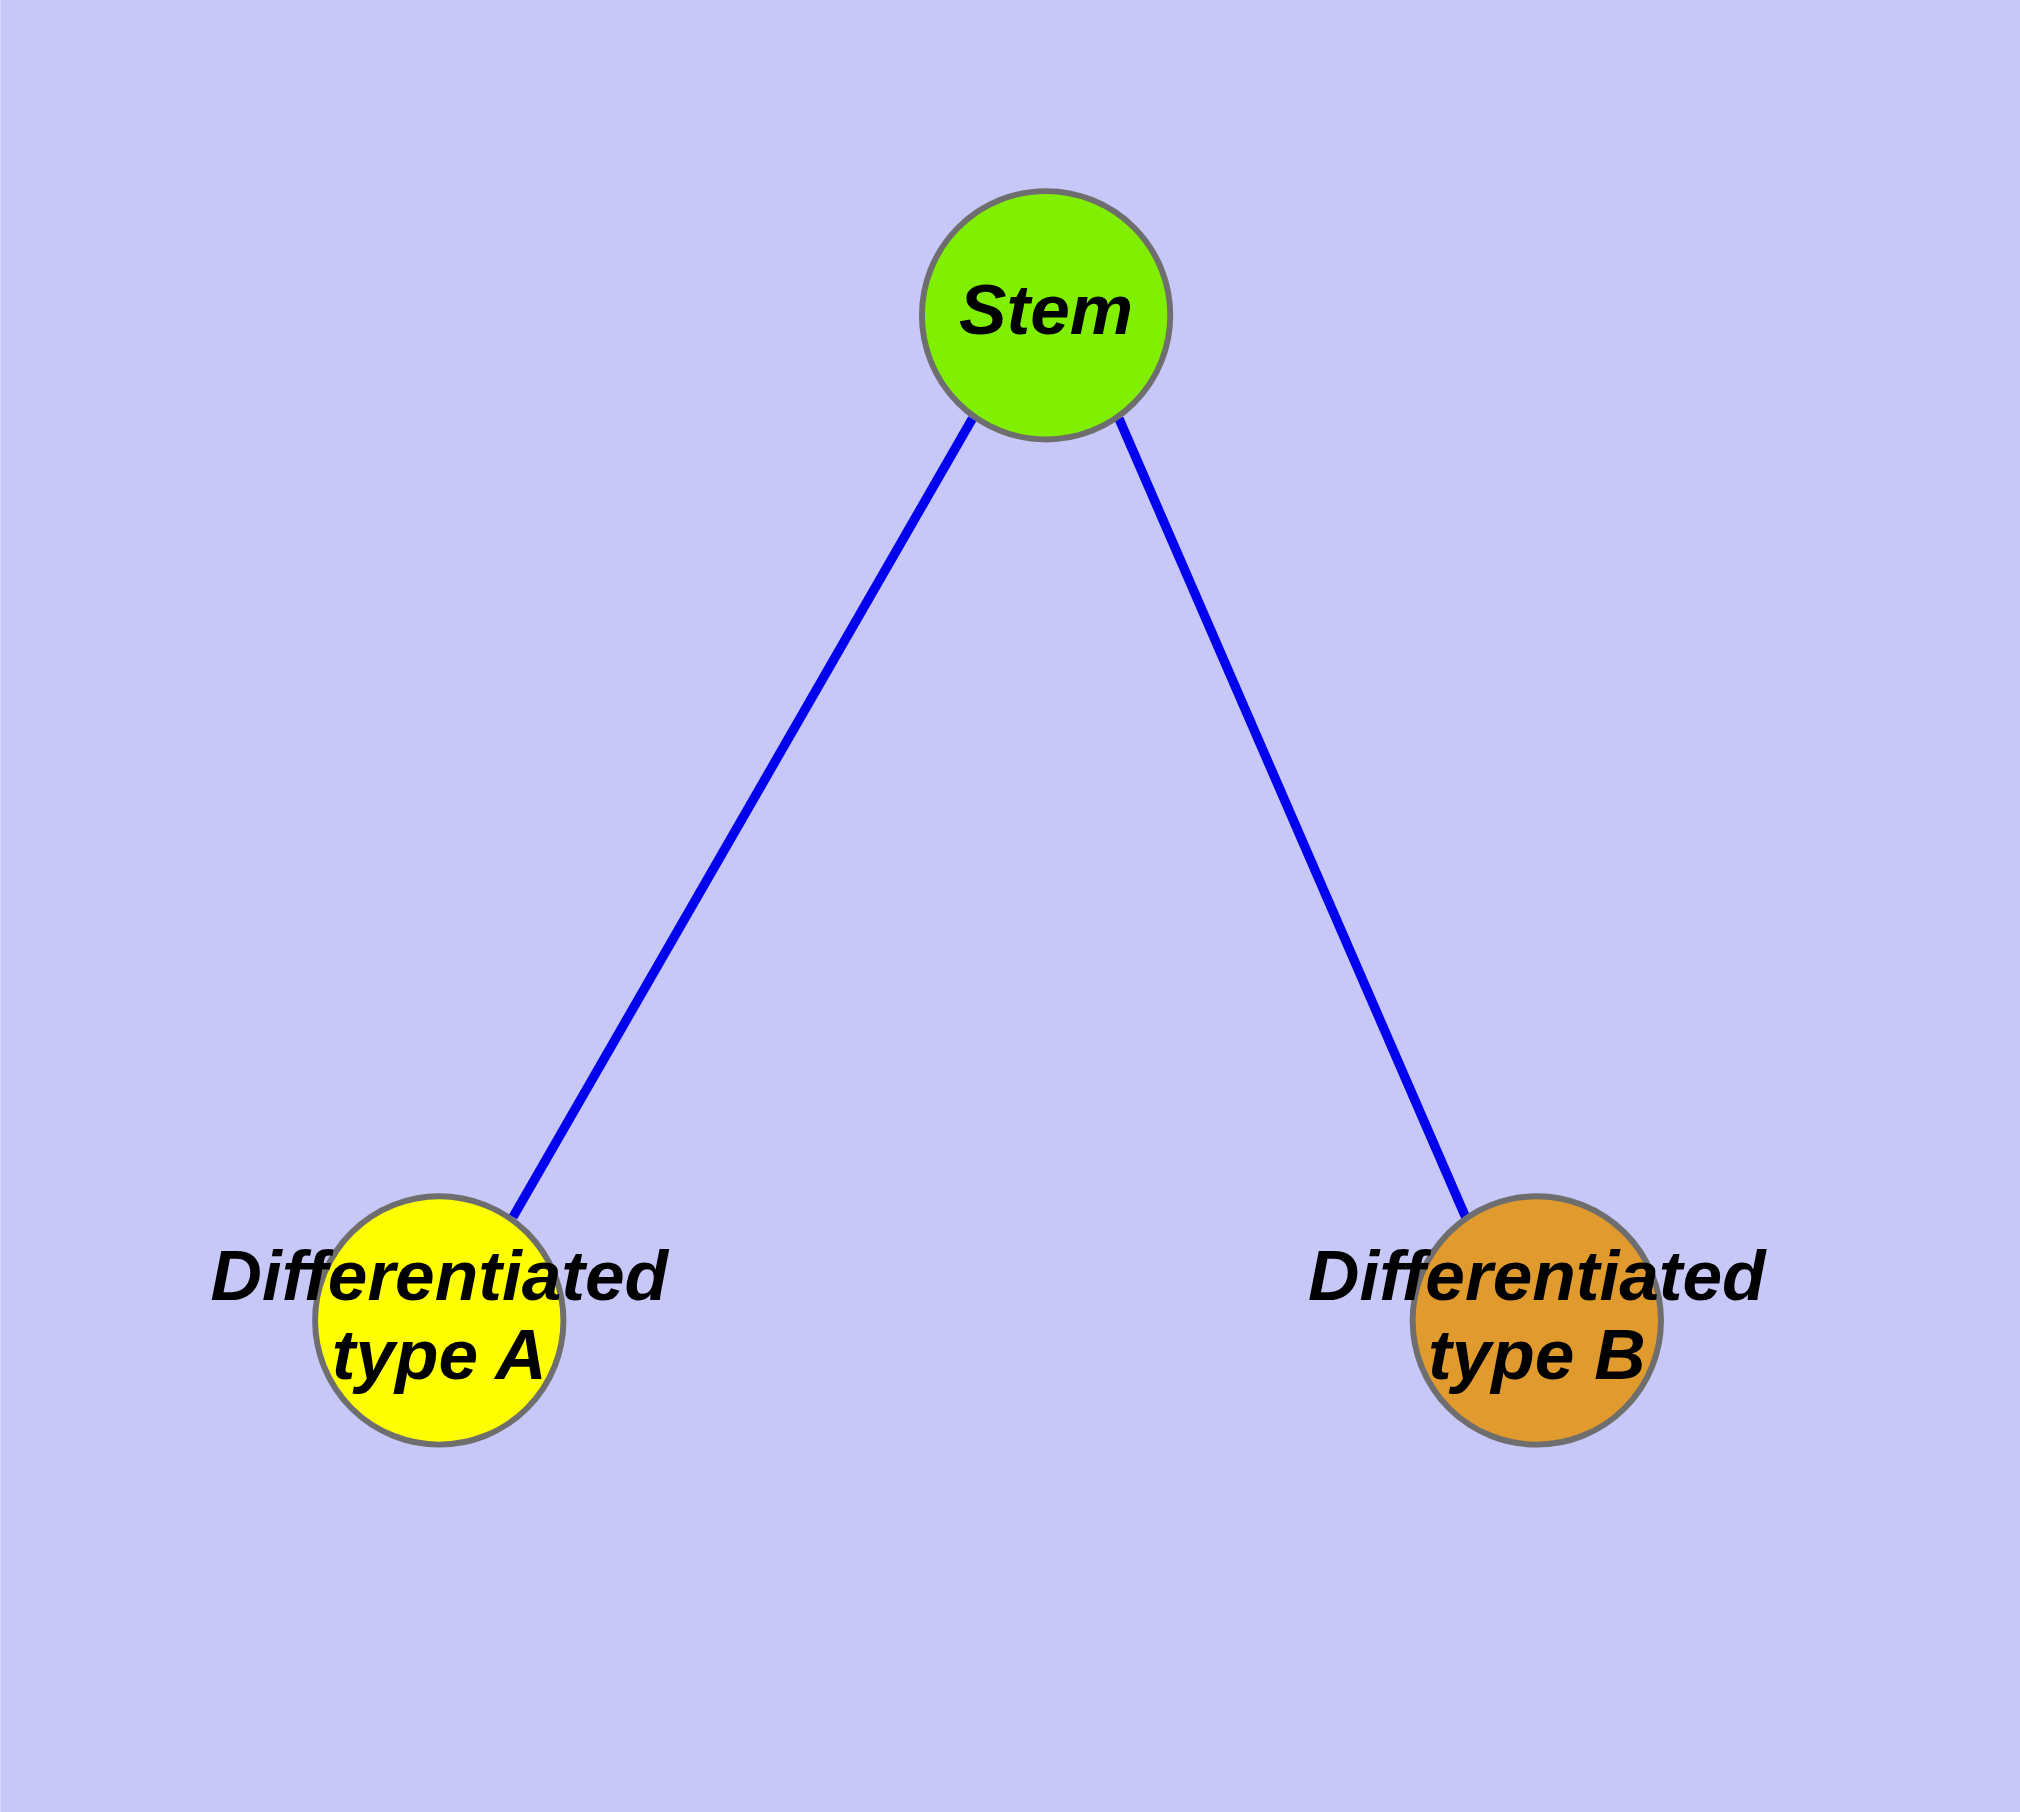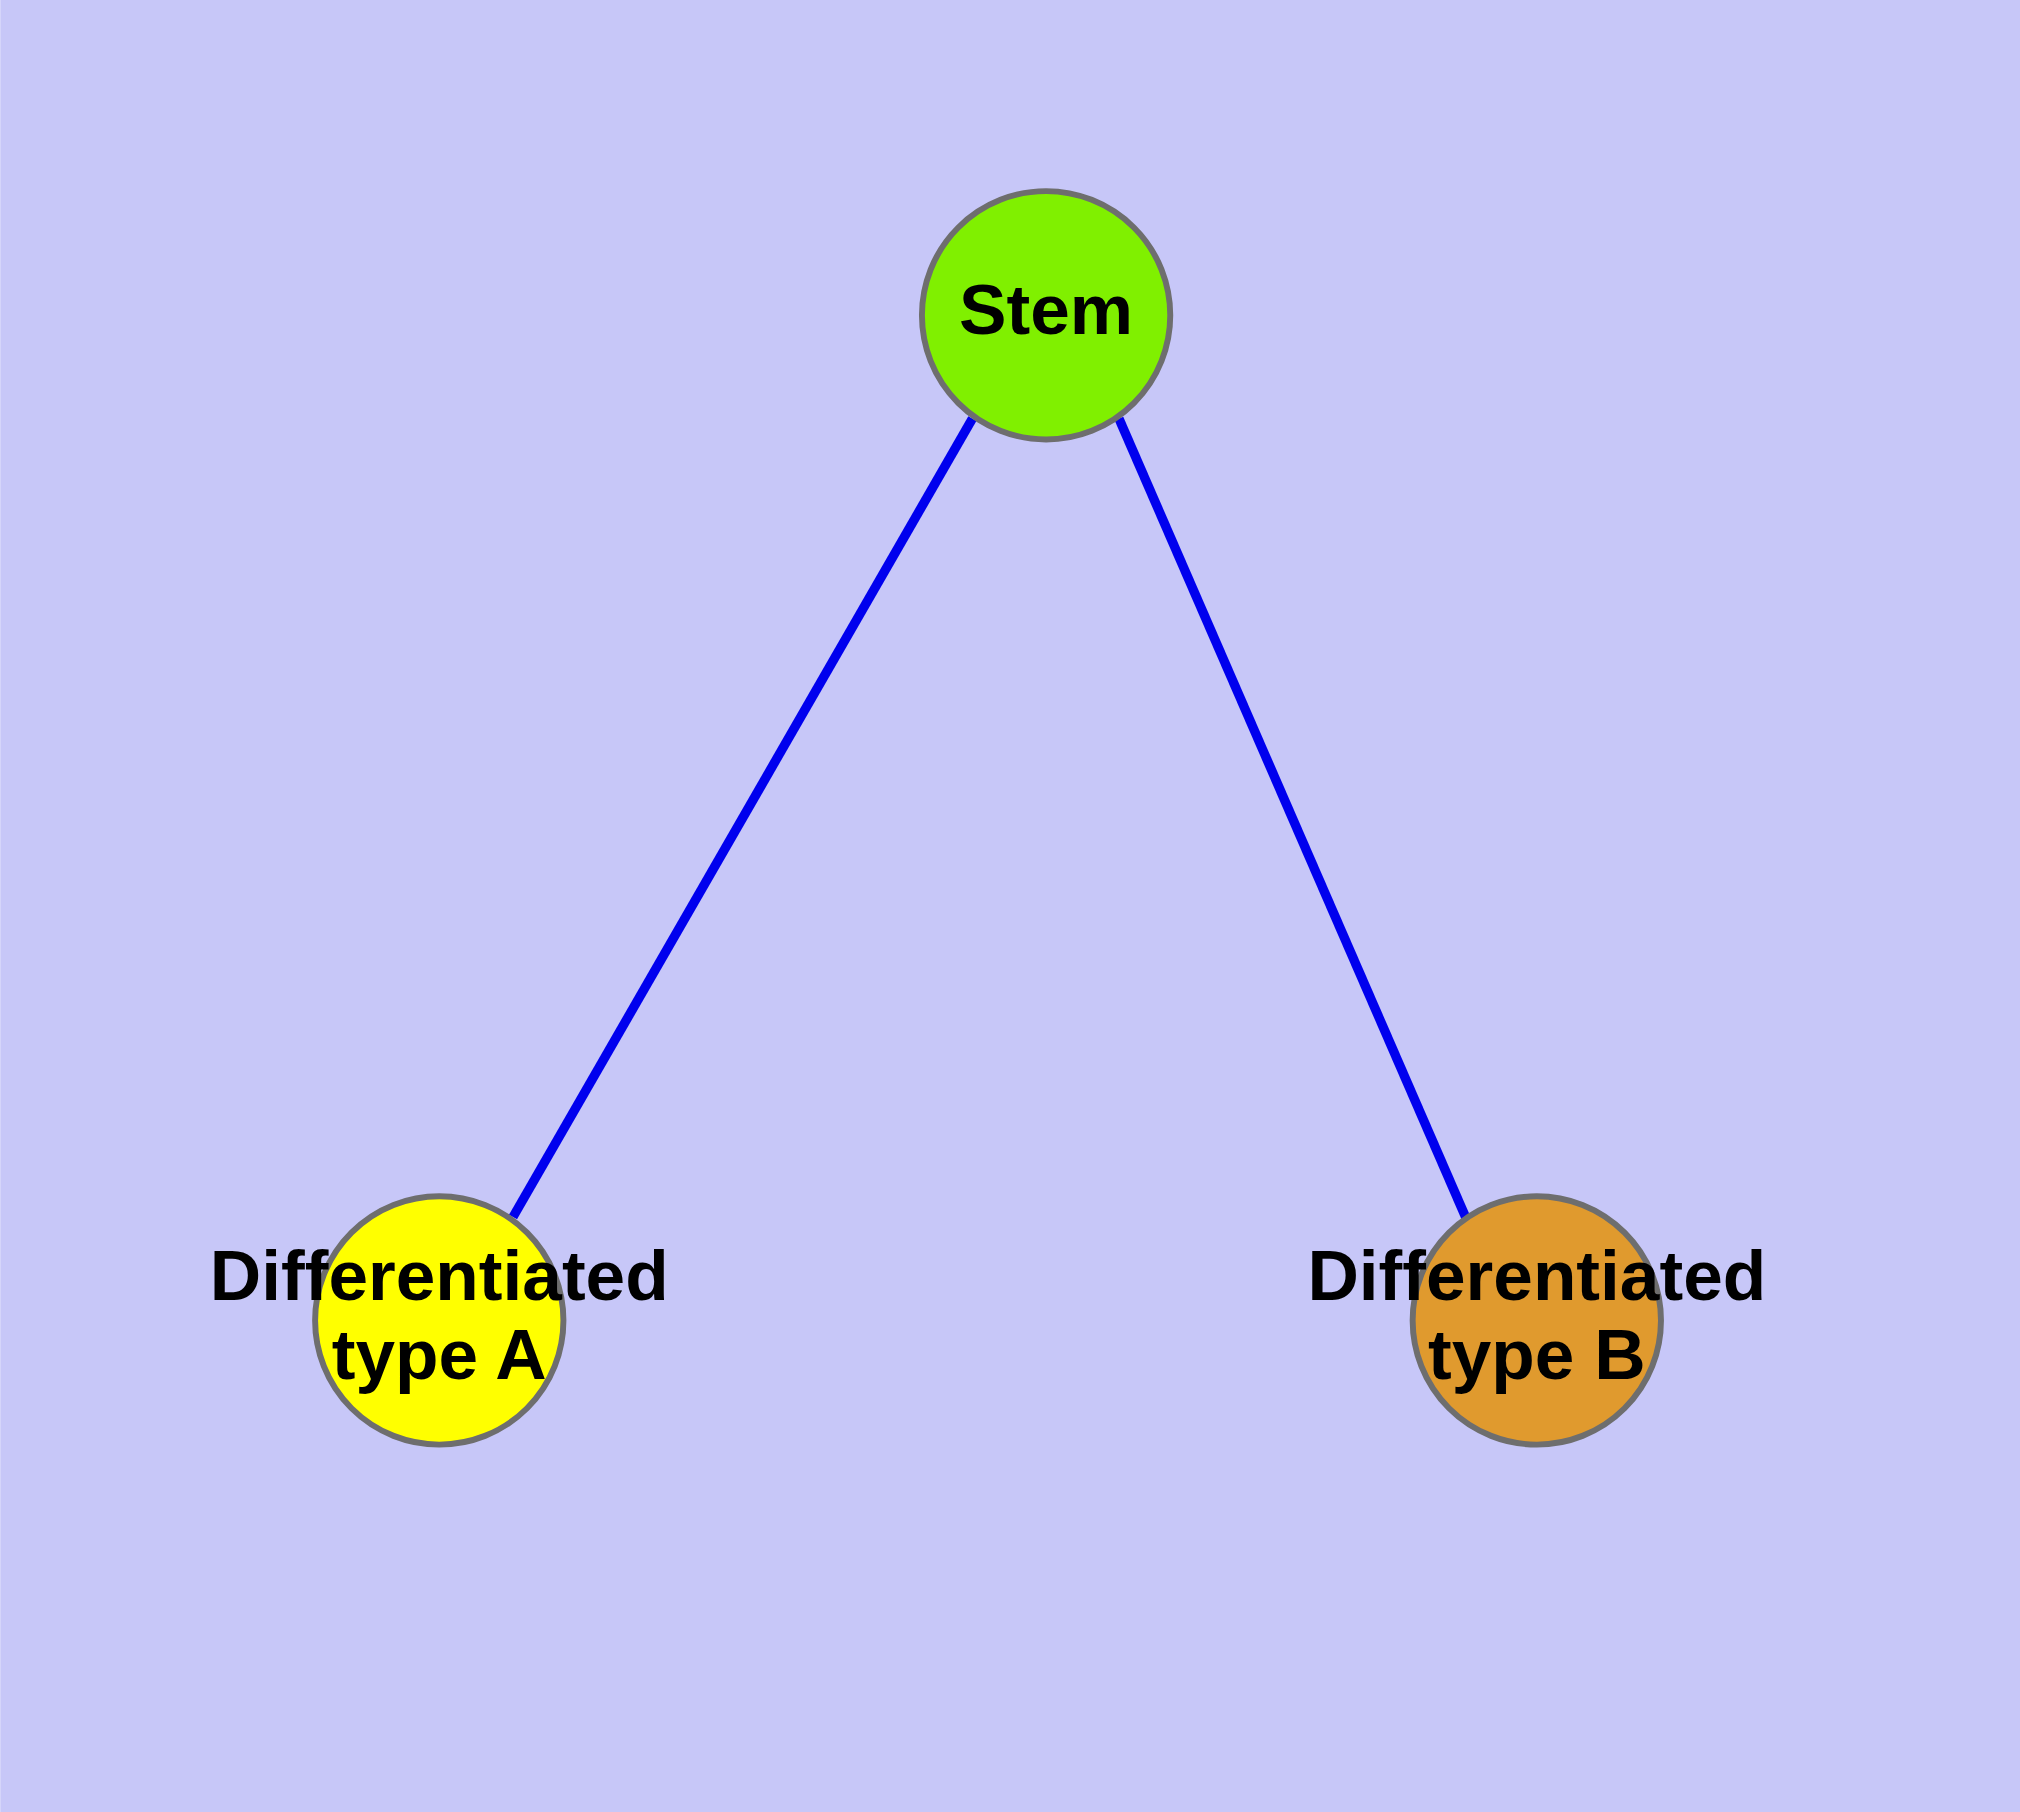--- a/index.html
+++ b/index.html
@@ -7,20 +7,21 @@
     margin: 0;
     padding: 0;
     background: #ffffff;
   }
   #canvas {
     position: relative;
     width: 2021px;
     height: 1812px;
     overflow: hidden;
     font-family: "Liberation Sans", sans-serif;
+    font-style: italic;
   }
   #graph-svg {
     position: absolute;
     top: 0;
     left: 0;
     width: 2021px;
     height: 1812px;
     display: block;
   }
   .node-label {

